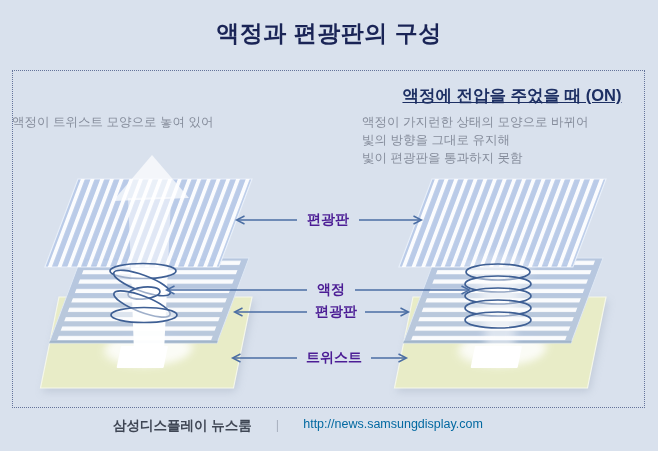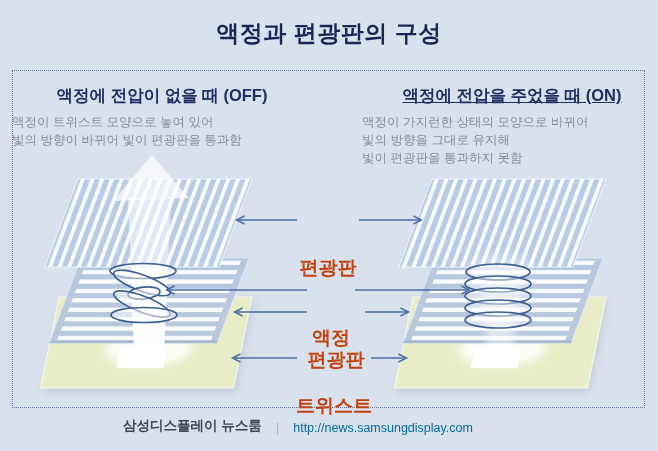--- a/index.html
+++ b/index.html
@@ -31,46 +31,43 @@
   .col-head.right{left:359px;text-decoration:underline;}
   .col-desc{
     position:absolute;top:42px;width:300px;
     font-size:12.5px;line-height:18px;
     color:#858c9b;
   }
   .col-desc.left{left:-1px;}
   .col-desc.right{left:349px;}
   .layer-label{
     position:absolute;transform:translate(-50%,-50%);
-    font-size:19px;font-weight:800;color:#c2410c;
+    font-size:14px;font-weight:800;color:#4c1d95;
     white-space:nowrap;
-    margin-top:48px;
   }
   .stack-svg{position:absolute;left:0;top:0;}
   .footer{
     position:absolute;top:417px;left:0;width:596px;
-    display:flex;justify-content:center;align-items:flex-end;gap:14px;
+    display:flex;justify-content:center;align-items:flex-start;gap:24px;
   }
   .footer .source{font-size:13.5px;font-weight:800;color:#3f4654;}
   .footer .sep{font-size:13px;color:#aab1c0;font-weight:400;}
   .footer .url{font-size:12.5px;color:#0369a1;}
 </style>
 </head>
 <body>
 
 <div class="page">
 
   <div class="title">액정과 편광판의 구성</div>
 
   <div class="diagram-box">
 
-    <div class="col-head left">액정에 전압이 없을 때 (OFF)</div>
     <div class="col-desc left">
       <div>액정이 트위스트 모양으로 놓여 있어</div>
-      <div>빛의 방향이 바뀌어 빛이 편광판을 통과함</div>
     </div>
 
     <div class="col-head right">액정에 전압을 주었을 때 (ON)</div>
     <div class="col-desc right">
       <div>액정이 가지런한 상태의 모양으로 바뀌어</div>
       <div>빛의 방향을 그대로 유지해</div>
       <div>빛이 편광판을 통과하지 못함</div>
     </div>
 
     <svg class="stack-svg" width="631" height="336" viewBox="0 0 631 336">

